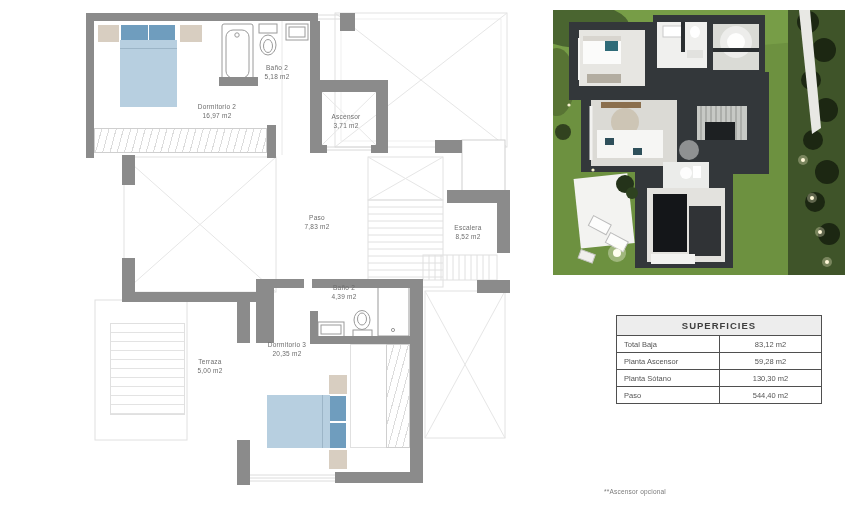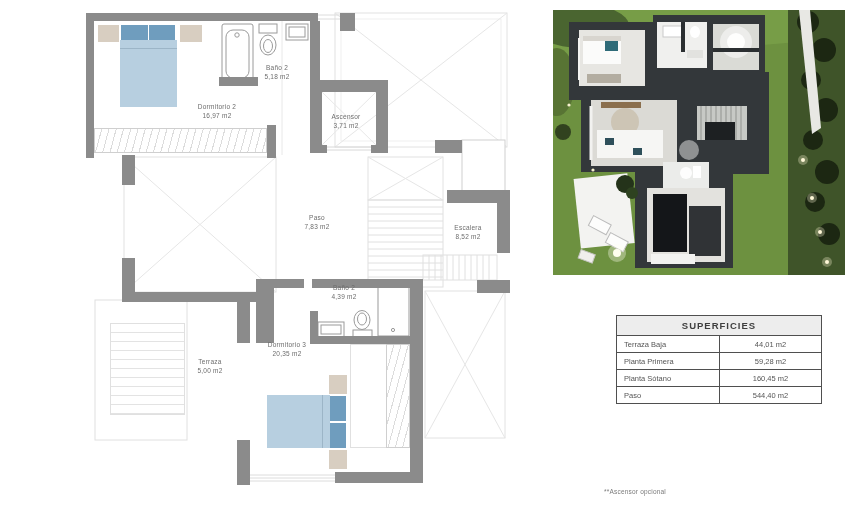--- a/index.html
+++ b/index.html
@@ -320,30 +320,30 @@
   </div>
 
   <table id="surf-table">
     <thead>
       <tr>
           <th colspan="2">SUPERFICIES</th>
         </tr>
     </thead>
     <tbody>
       <tr>
-        <td class="lbl">Terraza Baja</td>
-        <td class="val">44,01 m2</td>
+        <td class="lbl">Total Baja</td>
+        <td class="val">83,12 m2</td>
       </tr>
       <tr>
-        <td class="lbl">Planta Primera</td>
+        <td class="lbl">Planta Ascensor</td>
         <td class="val">59,28 m2</td>
       </tr>
       <tr>
         <td class="lbl">Planta Sótano</td>
-        <td class="val">160,45 m2</td>
+        <td class="val">130,30 m2</td>
       </tr>
       <tr>
         <td class="lbl">Paso</td>
         <td class="val">544,40 m2</td>
       </tr>
     </tbody>
   </table>
 
   <div id="footnote">**Ascensor opcional</div>
 </div>

